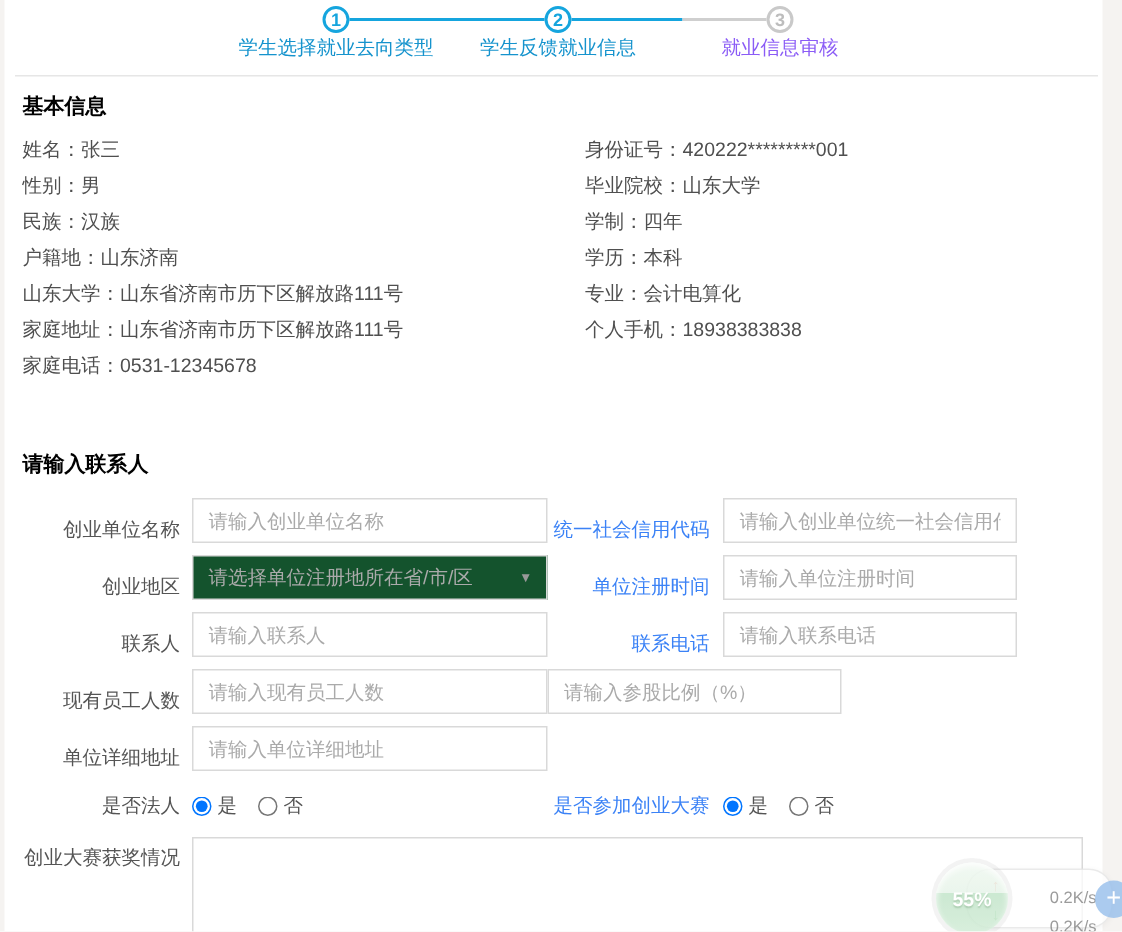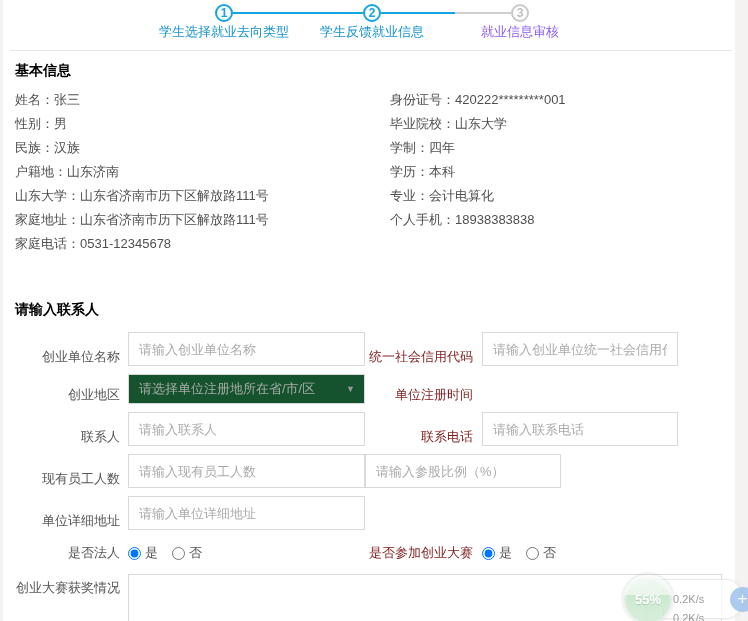--- a/index.html
+++ b/index.html
@@ -30,22 +30,22 @@
   .info-col-left { width:375px; flex:0 0 375px; }
   .info-row { height:24px; line-height:24px; font-size:13px; color:#4f4f4f; white-space:nowrap; }
 
   
   .startup { position:absolute; left:15px; top:301px; width:718px; }
   .startup .section-title { margin-bottom:13px; }
   .form-row { display:flex; align-items:flex-end; margin-bottom:8px; }
   .f-label { width:105px; flex:0 0 105px; text-align:right; margin-right:8px;
     font-size:13px; color:#555; }
   .f-label-r { width:108px; flex:0 0 108px; text-align:right; margin-right:9px;
-    font-size:13px; color:#7f1d1d; }
-  .t-input { height:30px; border:1px solid #d9d9d9; background:#fff; padding:16px 10px;
+    font-size:13px; color:#3b82f6; }
+  .t-input { height:30px; border:1px solid #d9d9d9; background:#fff; padding:4px 10px;
     font-size:13px; color:#555; outline:none; font-family:inherit; }
   .t-input::placeholder { color:#aaa; opacity:1; }
   .w-left { width:237px; }
   .w-right { width:196px; }
   .sel-box { position:relative; width:237px; height:30px; border:1px solid #d9d9d9;
     background:#14532d; font-size:13px; color:#aaa; line-height:28px; padding:0 10px;
     cursor:pointer; }
   .sel-arrow { position:absolute; right:9px; top:0; line-height:28px; font-size:9px; color:#999; }
   .radio-row { margin-top:14px; margin-bottom:12px; }
   .radio-group { display:flex; align-items:center; font-size:13px; color:#555; }
@@ -62,21 +62,21 @@
     pointer-events:none; }
   .speed-panel { position:absolute; left:644px; top:18px; width:98px; height:40px;
     background:rgba(255,255,255,0.75); border:1px solid rgba(220,220,220,0.6);
     border-radius:16px; box-shadow:0 1px 4px rgba(0,0,0,0.05); pointer-events:auto; }
   .speed-line { display:flex; align-items:center; height:19px; padding:0 10px 0 16px;
     font-size:11px; color:rgba(130,130,130,0.8); }
   .speed-line:first-child { margin-top:1px; }
   .arr { width:12px; font-size:11px; }
   .arr-up { color:rgba(235,110,90,0.7); }
   .arr-down { color:rgba(110,190,120,0.7); }
-  .speed-val { flex:1; text-align:left;margin-top:16px; }
+  .speed-val { flex:1; text-align:right;margin-top:16px; }
   .ball { position:absolute; left:624px; top:14px; width:48px; height:48px; border-radius:50%;
     background:linear-gradient(to bottom,#f0f8f1 0%,#e7f4e9 42%,#c3e5ca 42%,#d2ecd7 100%);
     box-shadow:0 0 0 3px rgba(200,200,200,0.25), inset 0 2px 4px rgba(255,255,255,0.9);
     display:flex; align-items:center; justify-content:center; color:#fff; font-size:13px;
     font-weight:bold; text-shadow:0 1px 1px rgba(150,190,155,0.8); pointer-events:auto;
     cursor:pointer; opacity:0.85; }
   .plus-btn { position:absolute; left:730px; top:26px; width:25px; height:25px;
     border-radius:50%; background:rgba(150,190,235,0.8); color:#fff; font-size:17px;
     line-height:23px; text-align:center; pointer-events:auto; cursor:pointer; }
 </style>
@@ -131,20 +131,21 @@
       <input class="t-input w-right" type="text" placeholder="请输入创业单位统一社会信用代码" style="">
     </div>
 
     <div class="form-row">
       <div class="f-label">创业地区</div>
       <div class="sel-box">
         <span>请选择单位注册地所在省/市/区</span>
         <span class="sel-arrow">▼</span>
       </div>
       <div class="f-label-r">单位注册时间</div>
+      <input class="t-input w-right" type="text" placeholder="请输入单位注册时间" style="">
     </div>
 
     <div class="form-row">
       <div class="f-label">联系人</div>
       <input class="t-input w-left" type="text" placeholder="请输入联系人" style="">
       <div class="f-label-r">联系电话</div>
       <input class="t-input w-right" type="text" placeholder="请输入联系电话" style="">
     </div>
 
     <div class="form-row">

